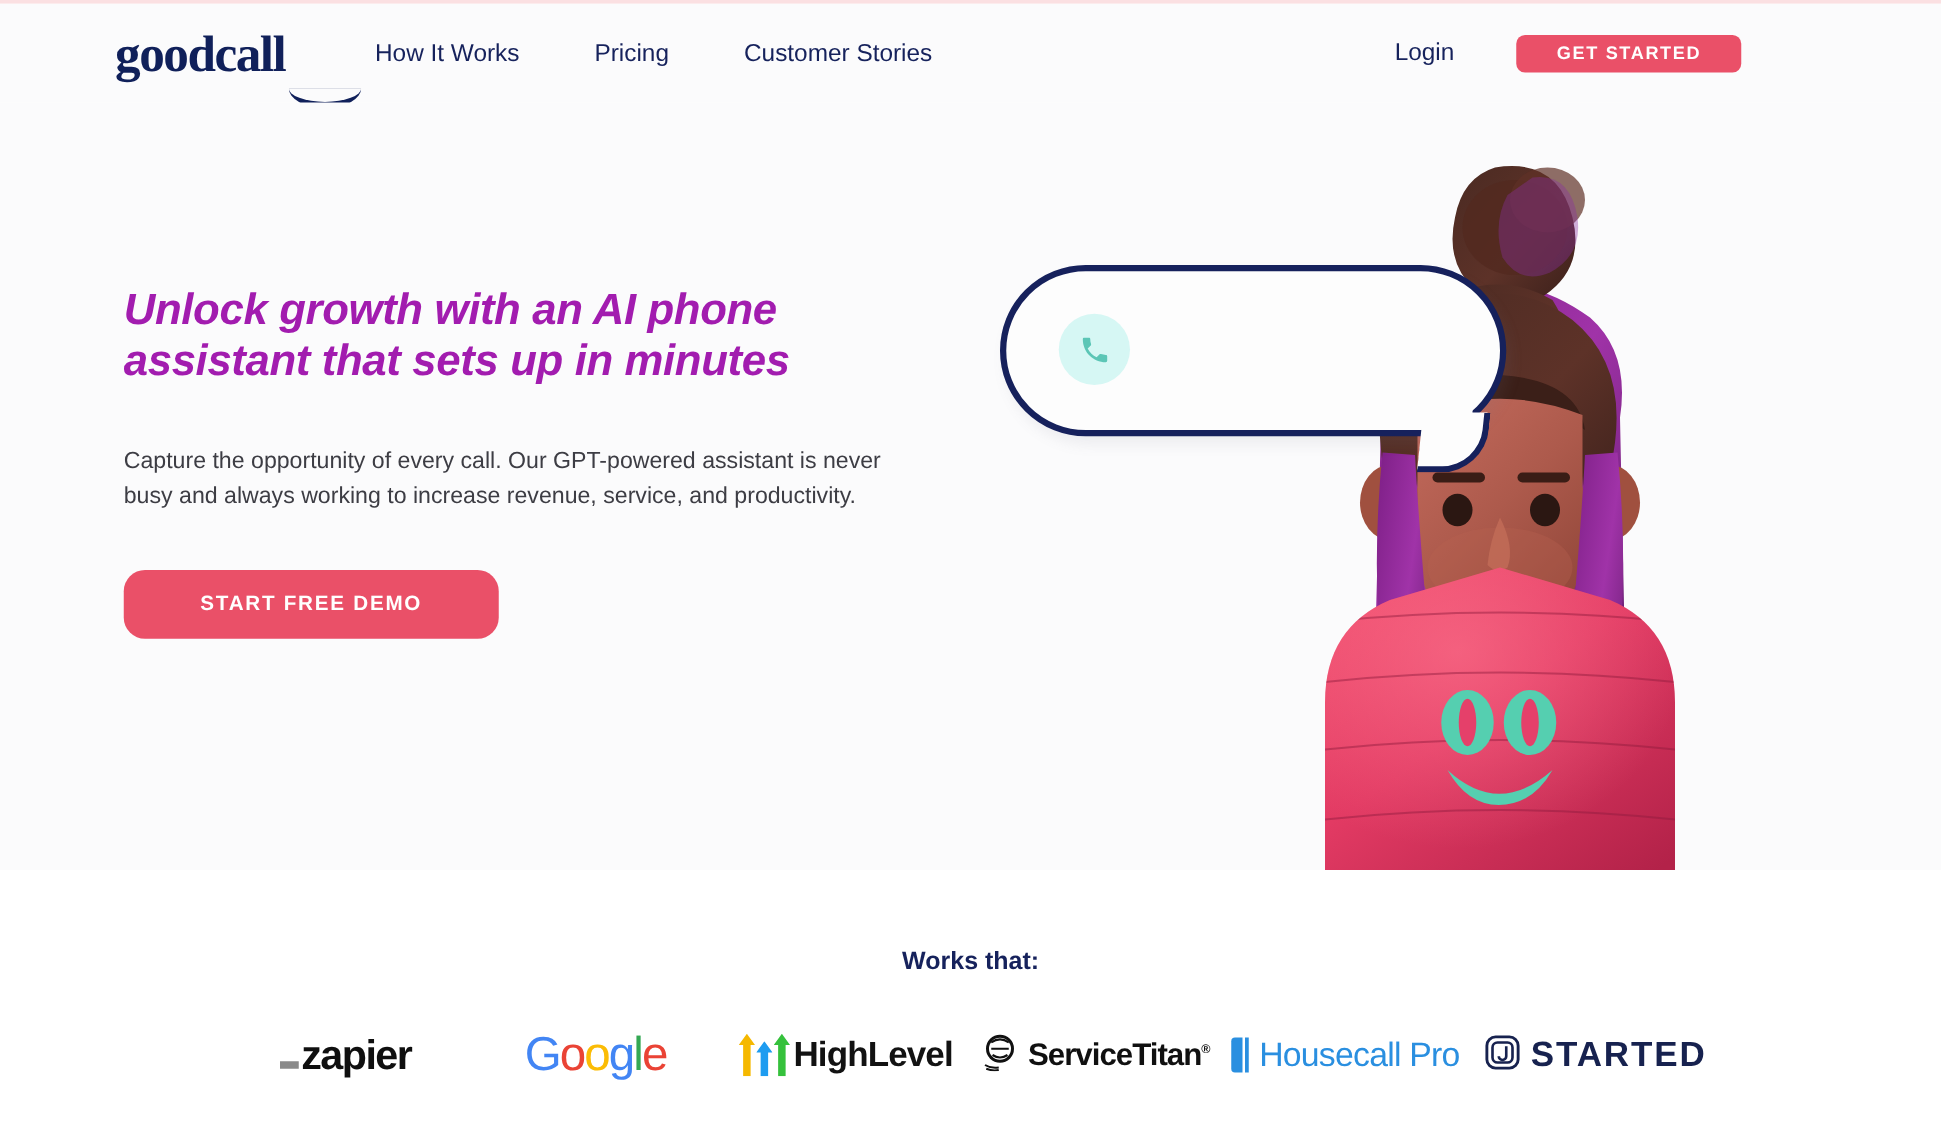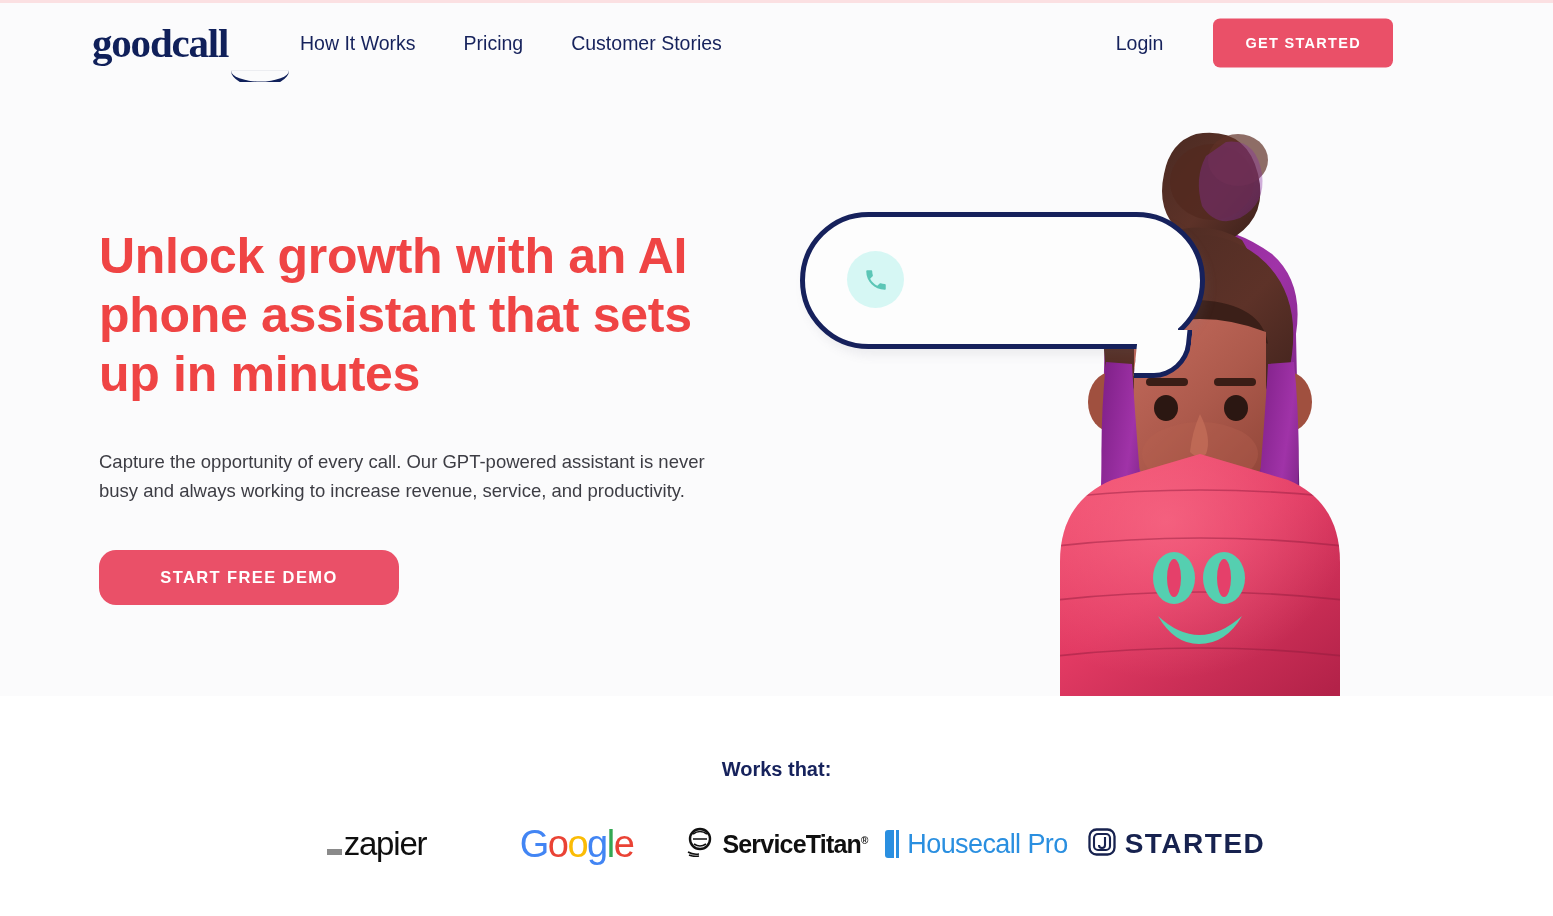--- a/index.html
+++ b/index.html
@@ -29,52 +29,52 @@
     font-size: 41px; font-weight: bold; letter-spacing: -1.2px;
     color: #10205a; line-height: 1;
   }
   .logo-swoosh {
     position: absolute; left: 139px; top: 48px; width: 58px; height: 16px;
     border-bottom: 5px solid #10205a;
     border-radius: 0 0 50% 50% / 0 0 100% 100%;
   }
   .nav {
     position: absolute; left: 300px; top: 50%; transform: translateY(-50%);
-    display: flex; align-items: flex-end; gap: 4px;
+    display: flex; align-items: flex-end; gap: 16px;
   }
   .nav a {
     color: #16225c; font-size: 19.5px; text-decoration: none;
     white-space: nowrap; margin-right: 44px;
   }
   .nav a:last-child { margin-right: 0; }
   .header-right {
     position: absolute; right: 160px; top: 50%; transform: translateY(-50%);
     display: flex; align-items: center; gap: 50px;
   }
   .login-link {
     color: #16225c; font-size: 19.5px; text-decoration: none; white-space: nowrap;
   }
   .btn-primary {
     background: #ea5068; color: #ffffff; border: none;
-    border-radius: 7px; padding: 0 32px; height: 49px;
+    border-radius: 7px; padding: 0 32px; height: 30px;
     font-family: "Liberation Sans", sans-serif;
     font-size: 14.5px; font-weight: 600; letter-spacing: 1.3px;
     cursor: pointer; white-space: nowrap;
     display: flex; align-items: center; justify-content: center; text-align: right;
   }
 
   
   .hero {
     position: absolute; top: 82px; left: 0; width: 1553px; height: 614px;
     background: #fbfbfc; overflow: hidden;
   }
   .hero-copy { position: absolute; left: 99px; top: 145px; width: 660px; }
   .hero-title {
-    color: #ef4444; font-size: 50px; font-weight: bold;
-    line-height: 1.18; letter-spacing: -0.3px;
+    color: #a21caf; font-size: 35px; font-weight: bold;
+    line-height: 1.18; letter-spacing: -0.3px; font-style: italic;
   }
   .hero-sub {
     margin-top: 44px; color: #3d3d44; font-size: 18.5px;
     line-height: 1.55; width: 645px;
   }
   .btn-demo {
     margin-top: 45px; background: #ea5068; color: #ffffff; border: none;
     border-radius: 17px; width: 300px; height: 55px;
     font-family: "Liberation Sans", sans-serif;
     font-size: 16.5px; font-weight: 600; letter-spacing: 1.4px;
@@ -125,21 +125,21 @@
   .logos {
     position: absolute; top: 118px; left: 0; width: 1553px;
     display: flex; align-items: center; justify-content: center; gap: 0;
   }
   .logo-item {
     display: flex; align-items: center; justify-content: center;
     height: 60px; width: 200px;
   }
 
   
-  .zapier { font-size: 33px; font-weight: normal; color: #0f0f0f; letter-spacing: -1.2px;
+  .zapier { font-size: 33px; font-weight: bold; color: #0f0f0f; letter-spacing: -1.2px;
             display: flex; align-items: center; font-family: "Liberation Sans", sans-serif; }
   .zapier .dash { display: inline-block; width: 15px; height: 6px; background: #8a8a8a;
                   margin-right: 2px; margin-top: 16px; }
 
   .google { font-family: "Liberation Sans", sans-serif; font-size: 38px; letter-spacing: -1.5px; }
   .google .g1 { color: #4285f4; } .google .o1 { color: #ea4335; }
   .google .o2 { color: #fbbc05; } .google .g2 { color: #4285f4; }
   .google .l  { color: #34a853; } .google .e  { color: #ea4335; }
 
   .highlevel { display: flex; align-items: center; }
@@ -304,20 +304,36 @@
         <span class="zapier">
           <span class="dash"></span>
           <span>zapier</span>
         </span>
       </div>
 
       <div class="logo-item">
         <span class="google"><span class="g1">G</span><span class="o1">o</span><span class="o2">o</span><span class="g2">g</span><span class="l">l</span><span class="e">e</span></span>
       </div>
 
+      <div class="logo-item">
+        <span class="highlevel">
+          <span class="hl-arrows">
+            <svg width="13" height="34" viewBox="0 0 13 34">
+                <path d="M6.5 0 13 9H9.5v25h-6V9H0z" fill="#f5b800"></path>
+              </svg>
+            <svg width="13" height="28" viewBox="0 0 13 28">
+                <path d="M6.5 0 13 9H9.5v19h-6V9H0z" fill="#1e9cf0"></path>
+              </svg>
+            <svg width="13" height="34" viewBox="0 0 13 34">
+                <path d="M6.5 0 13 9H9.5v25h-6V9H0z" fill="#35c13c"></path>
+              </svg>
+          </span>
+          <span class="hl-text">HighLevel</span>
+        </span>
+      </div>
 
       <div class="logo-item">
         <span class="servicetitan">
           <span>
             <svg width="30" height="30" viewBox="0 0 30 30">
               <circle cx="15" cy="12" r="10" fill="none" stroke="#111" stroke-width="2.4"></circle>
               <path d="M8 7q7-5 14 0M8 12h14M9 17q6 4 12 0" stroke="#111" stroke-width="1.7" fill="none"></path>
               <path d="M3 25q5 3 11 2M4 28q5 2 10 1" stroke="#111" stroke-width="1.6" fill="none"></path>
             </svg>
           </span>

